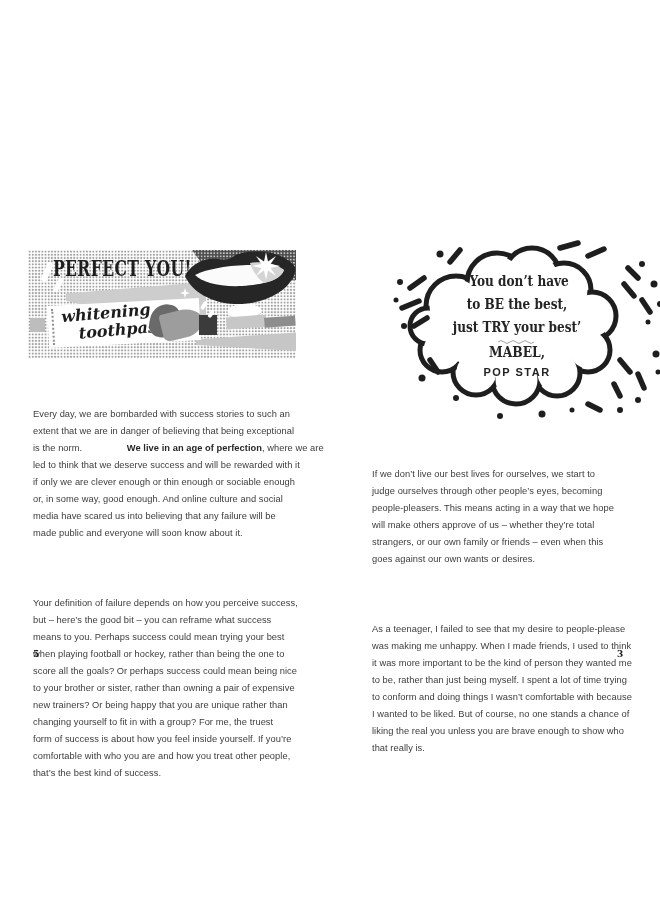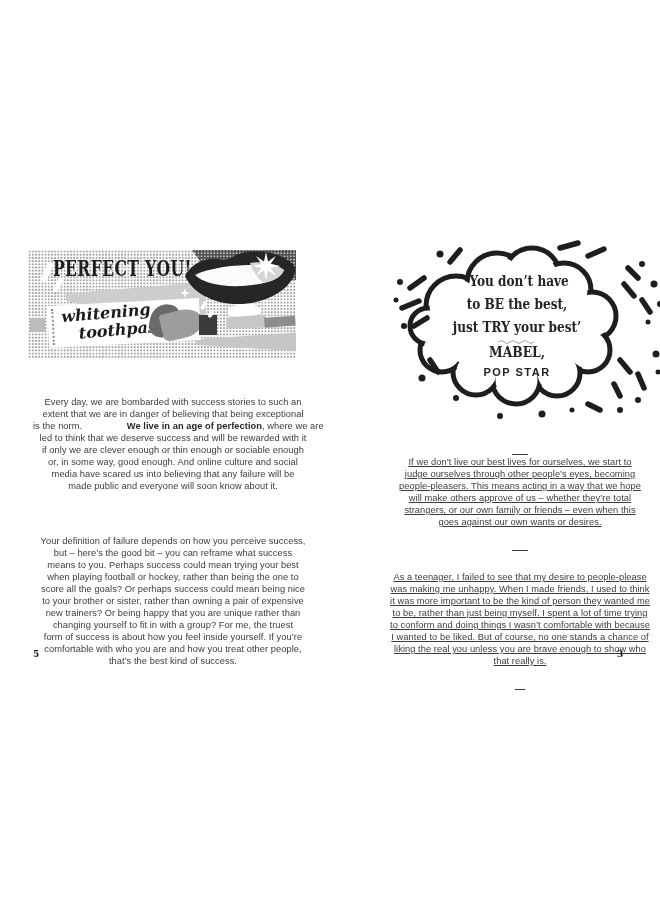--- a/index.html
+++ b/index.html
@@ -50,27 +50,27 @@
 
   .toothbrush{position:absolute;left:198px;top:51px;width:70px;height:32px;transform:rotate(-4deg);}
   .paste-blob{position:absolute;left:2px;top:2px;width:34px;height:13px;background:#ffffff;
     border-radius:45% 55% 50% 50% / 60% 70% 40% 40%;box-shadow:0 1px 0 #d8d8d8;}
   .brush-head{position:absolute;left:0;top:14px;width:40px;height:12px;background:#c7c7c7;}
   .brush-handle{position:absolute;left:38px;top:17px;width:31px;height:10px;background:#8d8d8d;}
 
   .mouth-svg{position:absolute;left:154px;top:0;width:114px;height:56px;}
 
   
-  .body-text{position:absolute;color:#3c3c3c;font-size:9.3px;line-height:12px;
-    white-space:pre;letter-spacing:0.05px;text-align:center;}
+  .body-text{position:absolute;color:#3c3c3c;font-size:9.3px;line-height:17px;
+    white-space:pre;letter-spacing:0.05px;}
   .body-text p{margin:0;}
   .body-text p + p{margin-top:19px;}
   .body-text b{color:#272727;margin-left:42px;}
   .bt-left{left:33px;top:372px;width:280px;}
-  .bt-right{left:380px;top:432px;width:280px;text-decoration:underline;}
+  .bt-right{left:372px;top:432px;width:280px;}
 
   .page-number{position:absolute;font-family:"DejaVu Serif",serif;font-weight:700;
     font-size:9px;color:#222222;}
   .pn-left{left:33px;top:649px;}
   .pn-right{left:617px;top:649px;}
 
   
   .cloud-wrap{position:absolute;left:392px;top:238px;width:270px;height:190px;}
   .cloud-svg{position:absolute;left:0;top:0;width:270px;height:190px;}
   .quote-line{position:absolute;left:35px;width:180px;text-align:center;

